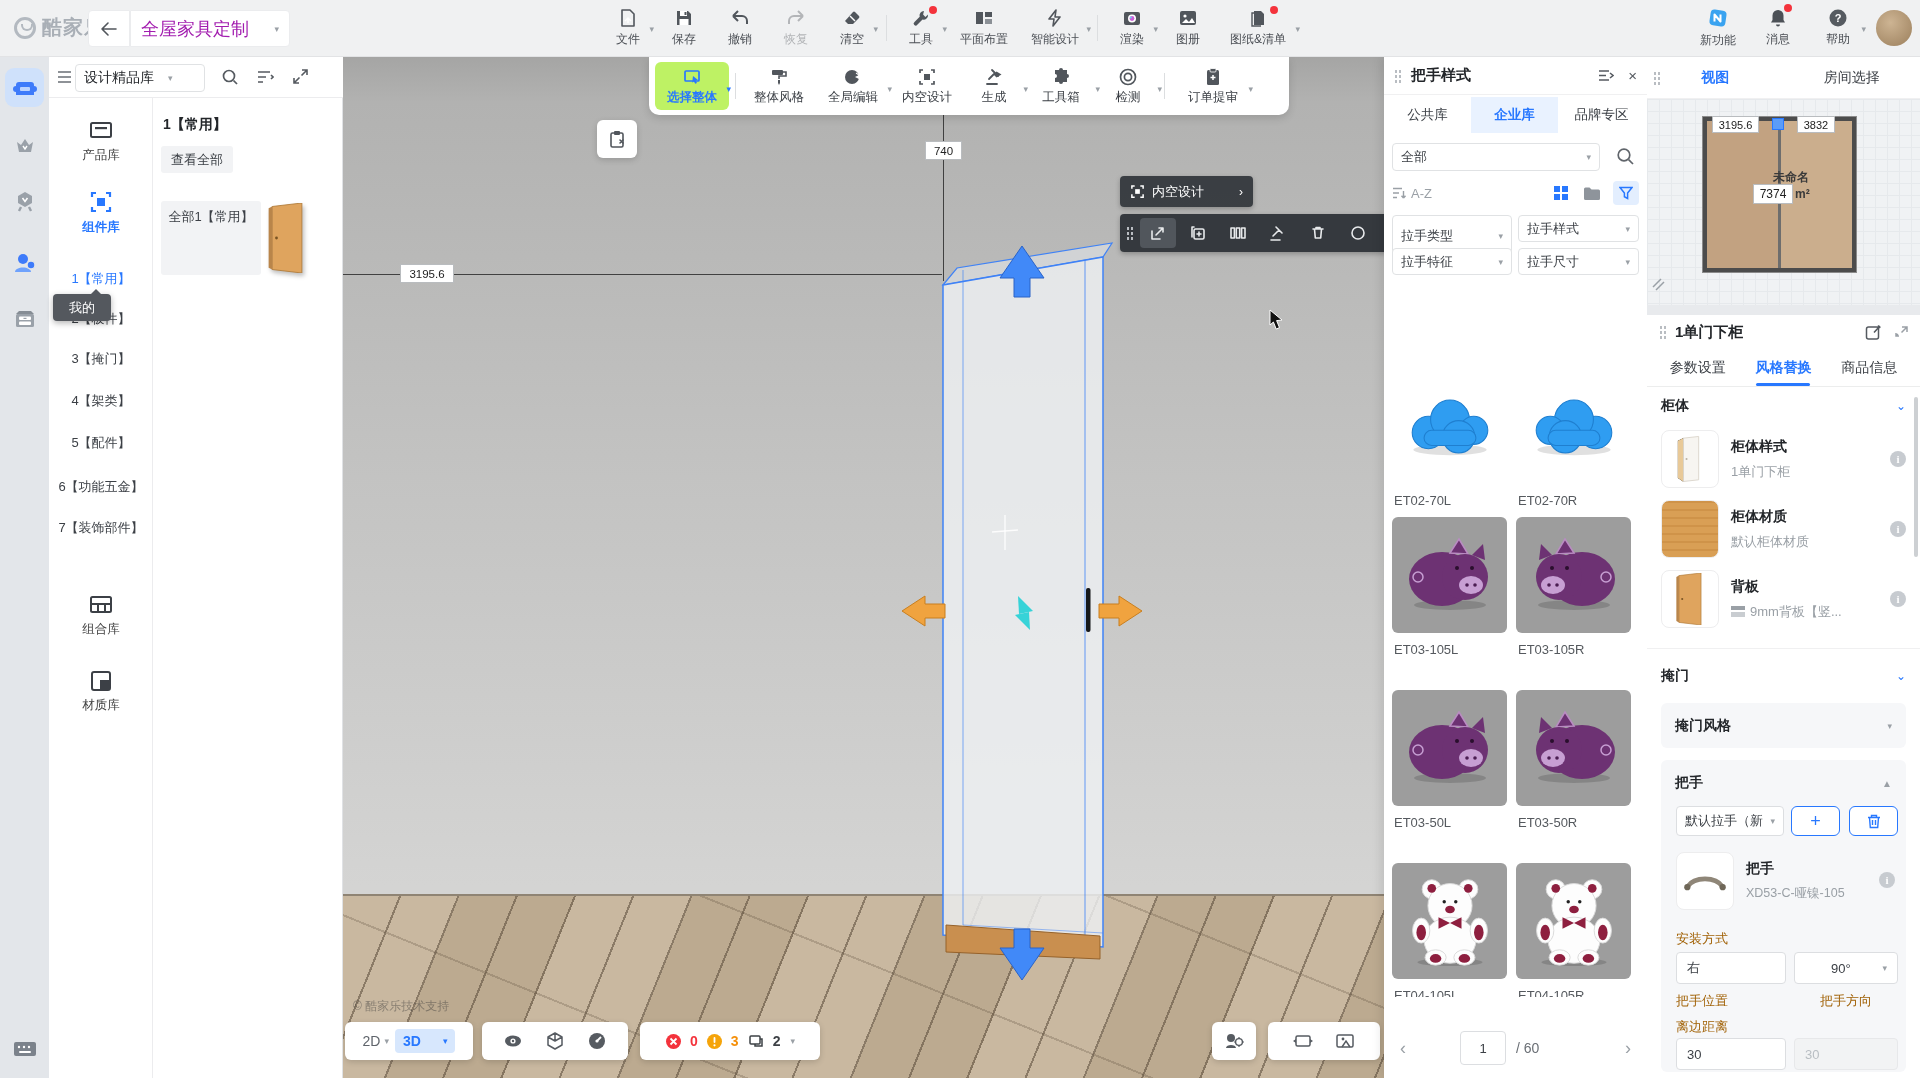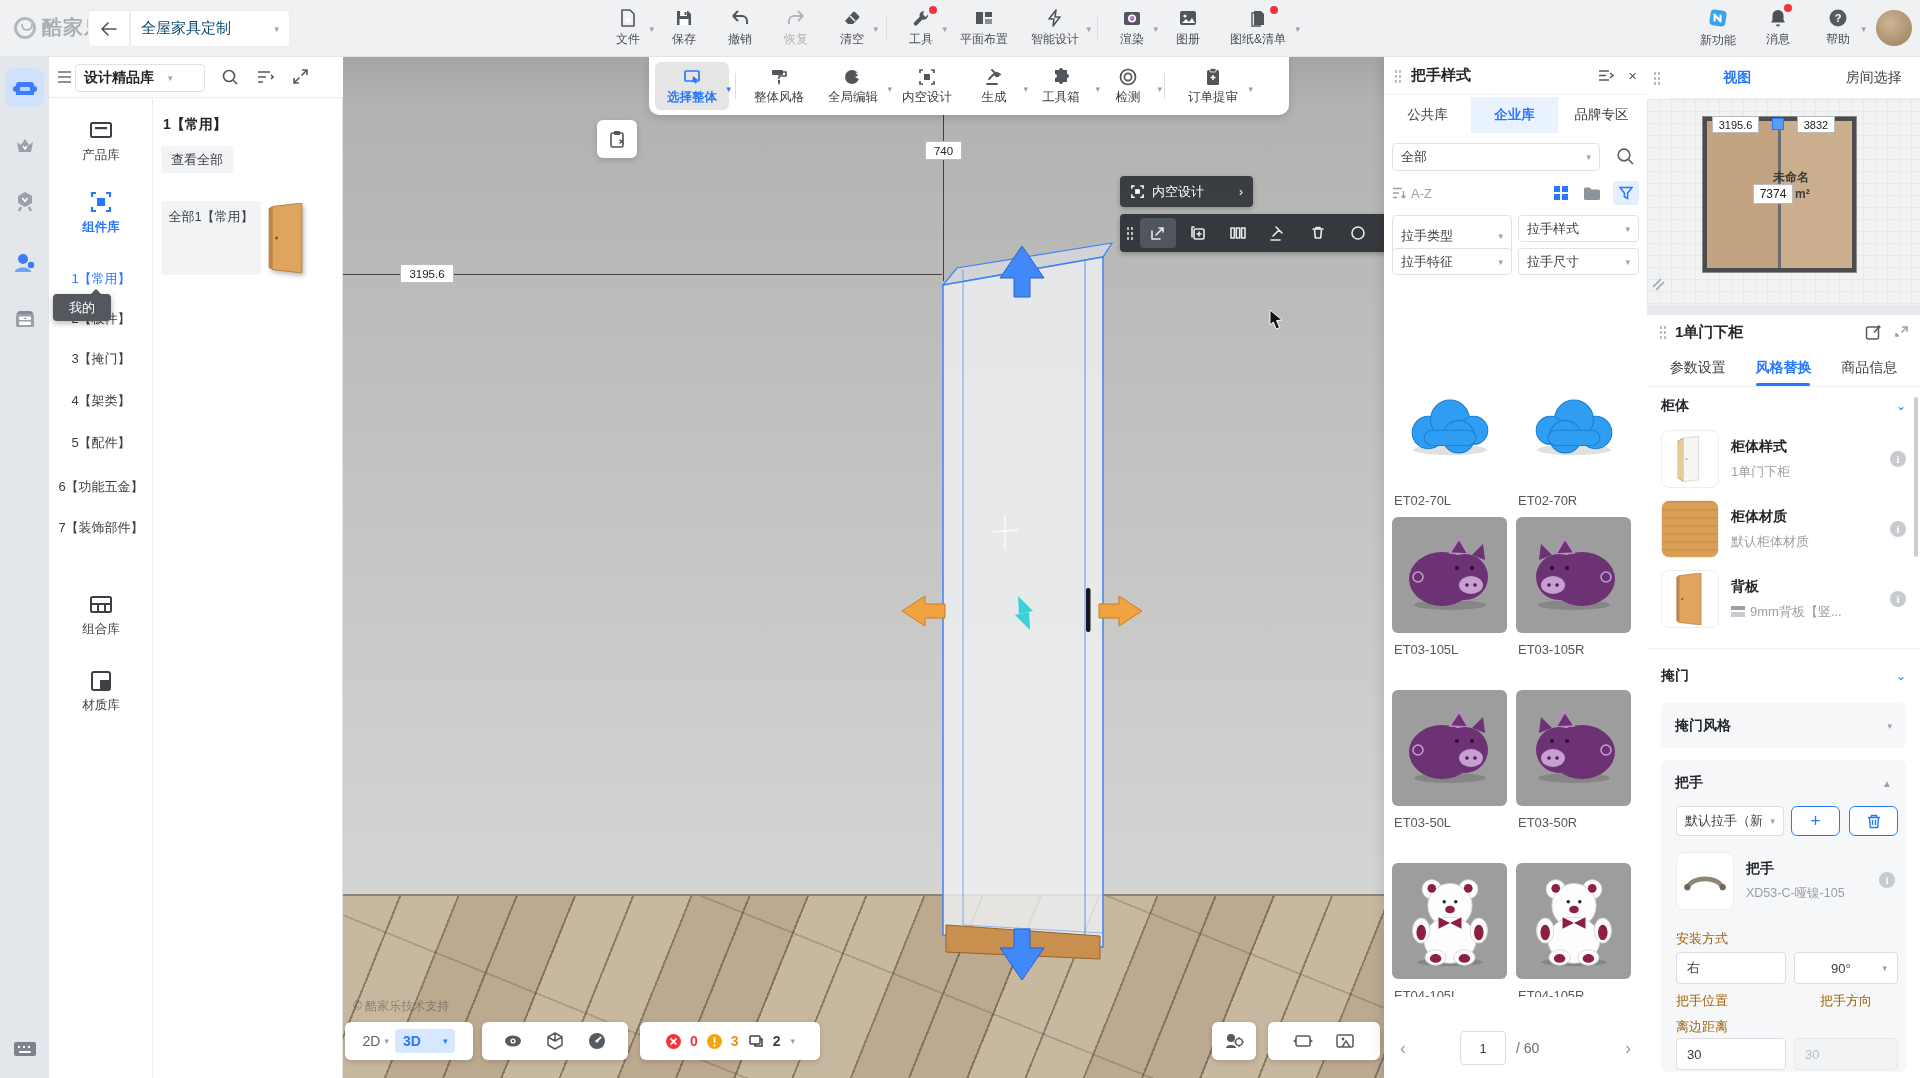--- a/index.html
+++ b/index.html
@@ -21,21 +21,21 @@
   .tb-item.dis { opacity:.38; }
   .caret { font-size:9px; color:#9aa0a6; margin-left:2px; }
   .reddot { position:absolute; width:8px; height:8px; background:#f4333c; border-radius:50%; }
   .vsep { width:1px; height:26px; background:#dcdee0; margin:0 6px; }
   .gicon { stroke:#51565c; fill:none; stroke-width:1.6; stroke-linecap:round; stroke-linejoin:round; }
 
   
   #edittb { left:649px; top:57px; width:640px; height:58px; background:#fff; border-radius:0 0 10px 10px; box-shadow:0 3px 8px rgba(0,0,0,.14); z-index:20; display:flex; align-items:center; padding:0 6px; }
   .et-item { width:74px; height:48px; cursor:pointer; position:relative; }
   .et-item .lbl { font-size:12.5px; color:#3c4046; margin-top:2px; white-space:nowrap; }
-  .et-item.act { background:#e5e5e5; border-radius:6px; }
+  .et-item.act { background:#bef264; border-radius:6px; }
   .et-item.act .lbl { color:#2878ff; font-weight:bold; }
 
   
   #canvas { left:343px; top:57px; width:1337px; height:1021px; overflow:hidden; z-index:1;
     background:linear-gradient(180deg,#a5a5a4 0px,#b2b2b1 45px,#c3c3c2 420px,#d4d4d3 830px); }
   #floor { left:0; top:837px; width:1577px; height:184px; border-top:2px solid #8f8474;
     background:
       repeating-linear-gradient(112deg, rgba(0,0,0,0) 0 52px, rgba(88,73,56,.55) 52px 54px),
       repeating-linear-gradient(22deg, rgba(255,255,255,0) 0 150px, rgba(88,73,56,.25) 150px 152px),
       repeating-linear-gradient(112deg,#c9b8a0 0 108px,#bcaa90 108px 216px); }
@@ -53,21 +53,21 @@
   .cnt-g { color:#3d4146; font-weight:bold; font-size:14px; }
 
   
   #rail { left:0; top:57px; width:49px; height:1021px; background:#e3e6ea; z-index:15; }
   .rail-ic { left:5px; width:39px; height:39px; border-radius:9px; }
   .rail-ic.on { background:#cfe1fb; }
 
   
   #libpanel { left:49px; top:57px; width:294px; height:1021px; background:#fff; border-right:1px solid #e0e2e5; z-index:15; }
   #lib-head { left:0; top:0; width:294px; height:41px; border-bottom:1px solid #ececee; background:#fff; }
-  .lib-dd { left:26px; top:7px; width:130px; height:28px; border:1px solid #e0e2e4; border-radius:4px; display:flex; align-items:center; padding:0 8px; font-size:14px; font-weight:bold; color:#23262a; gap:12px; cursor:pointer; }
+  .lib-dd { left:26px; top:7px; width:130px; height:28px; border:1px solid #e0e2e4; border-radius:4px; display:flex; align-items:center; padding:0 8px; font-size:14px; font-weight:normal; color:#23262a; gap:12px; cursor:pointer; }
   #lib-nav { left:0; top:41px; width:104px; height:980px; border-right:1px solid #ececee; }
   .nav-lbl { width:104px; text-align:center; font-size:12.5px; color:#404040; }
   .nav-lbl.blue { color:#2878ff; font-weight:bold; }
   .cat { width:104px; text-align:center; font-size:13px; color:#3c4046; cursor:pointer; white-space:nowrap; }
   .cat.blue { color:#2878ff; }
   #tooltip { left:4px; top:196px; width:58px; height:27px; background:#54585e; color:#fff; font-size:13px; border-radius:4px; z-index:30; box-shadow:0 2px 6px rgba(0,0,0,.3); }
   #tooltip:before { content:""; position:absolute; top:-5px; left:38px; border-left:5px solid transparent; border-right:5px solid transparent; border-bottom:5px solid #54585e; }
   #lib-content { left:104px; top:41px; width:190px; height:980px; padding:10px 8px; }
   .chip { background:#f2f3f5; border-radius:3px; font-size:13px; color:#3c4046; display:inline-flex; align-items:center; justify-content:center; cursor:pointer; }
 
@@ -77,21 +77,21 @@
   .htab { width:87px; height:36px; font-size:13.5px; color:#3c4046; cursor:pointer; }
   .htab.act { background:#e9f2ff; color:#2878ff; font-weight:bold; }
   .selbox { border:1px solid #e0e2e4; border-radius:4px; font-size:13px; color:#3c4046; display:flex; align-items:center; padding:0 8px; justify-content:space-between; cursor:pointer; background:#fff; }
   .card-img { width:115px; height:116px; border-radius:6px; background:#9d9d9d; display:flex; align-items:center; justify-content:center; cursor:pointer; }
   .card-img.white { background:#fff; }
   .card-lbl { font-size:13px; color:#55595e; margin-top:9px; padding-left:2px; }
   .pgbtn { font-size:18px; color:#9aa0a6; cursor:pointer; }
 
   
   #rcol { left:1647px; top:57px; width:273px; height:1021px; z-index:15; }
-  #vpanel { left:0; top:0; width:273px; height:248px; background:#fff;padding-left:22px; }
+  #vpanel { left:0; top:0; width:273px; height:248px; background:#fff; }
   .vtab { width:50%; height:42px; font-size:14px; color:#3c4046; cursor:pointer; }
   .vtab.act { color:#2878ff; font-weight:bold; }
   #minimap { left:0; top:42px; width:273px; height:206px;
     background-image:linear-gradient(#e6e9ec 1px,transparent 1px),linear-gradient(90deg,#e6e9ec 1px,transparent 1px);
     background-size:12px 12px; background-color:#f0f2f4; }
   #gap { left:0; top:248px; width:273px; height:10px; background:#e8eaed; }
   #ppanel { left:0; top:258px; width:273px; height:763px; background:#fff; overflow:hidden; }
   .ptab { font-size:14px; color:#3c4046; cursor:pointer; position:relative; }
   .ptab.act { color:#2878ff; font-weight:bold; }
   .ptab.act:after { content:""; position:absolute; left:50%; transform:translateX(-50%); bottom:-9px; width:54px; height:3px; background:#2878ff; border-radius:2px; }
@@ -341,21 +341,21 @@
     <div class="ab fx" style="left:14px;top:14px">
       <span class="logo-ring"></span>
       <span class="logo-txt">酷家乐</span>
     </div>
     <div class="ab hdr-box fxc" style="left:88px;top:10px;width:42px;border-radius:4px 0 0 4px">
       <svg width="18" height="16" viewBox="0 0 18 16">
           <path d="M8 2 L2 8 l6 6 M2 8 h14" class="gicon" stroke-width="1.8"></path>
         </svg>
     </div>
     <div class="ab hdr-box fx" style="left:130px;top:10px;width:160px;border-radius:0 4px 4px 0;padding:0 10px;justify-content:space-between">
-      <span style="font-size:15px;color:#0c4a6e">全屋家具定制</span>
+      <span style="font-size:18px;color:#a21caf">全屋家具定制</span>
       <span class="caret">▾</span>
     </div>
 
     <div class="ab fx" style="left:600px;top:4px">
       <div class="tb-item col">
         <svg width="20" height="20" viewBox="0 0 20 20">
             <path d="M4 2 h8 l4 4 v12 h-12 Z" class="gicon" fill="#51565c"></path>
             <path d="M7 13 l3-3 3 3 M10 10 v5" stroke="#fff" stroke-width="1.4" fill="none"></path>
           </svg>
         <span class="lbl">文件</span>

